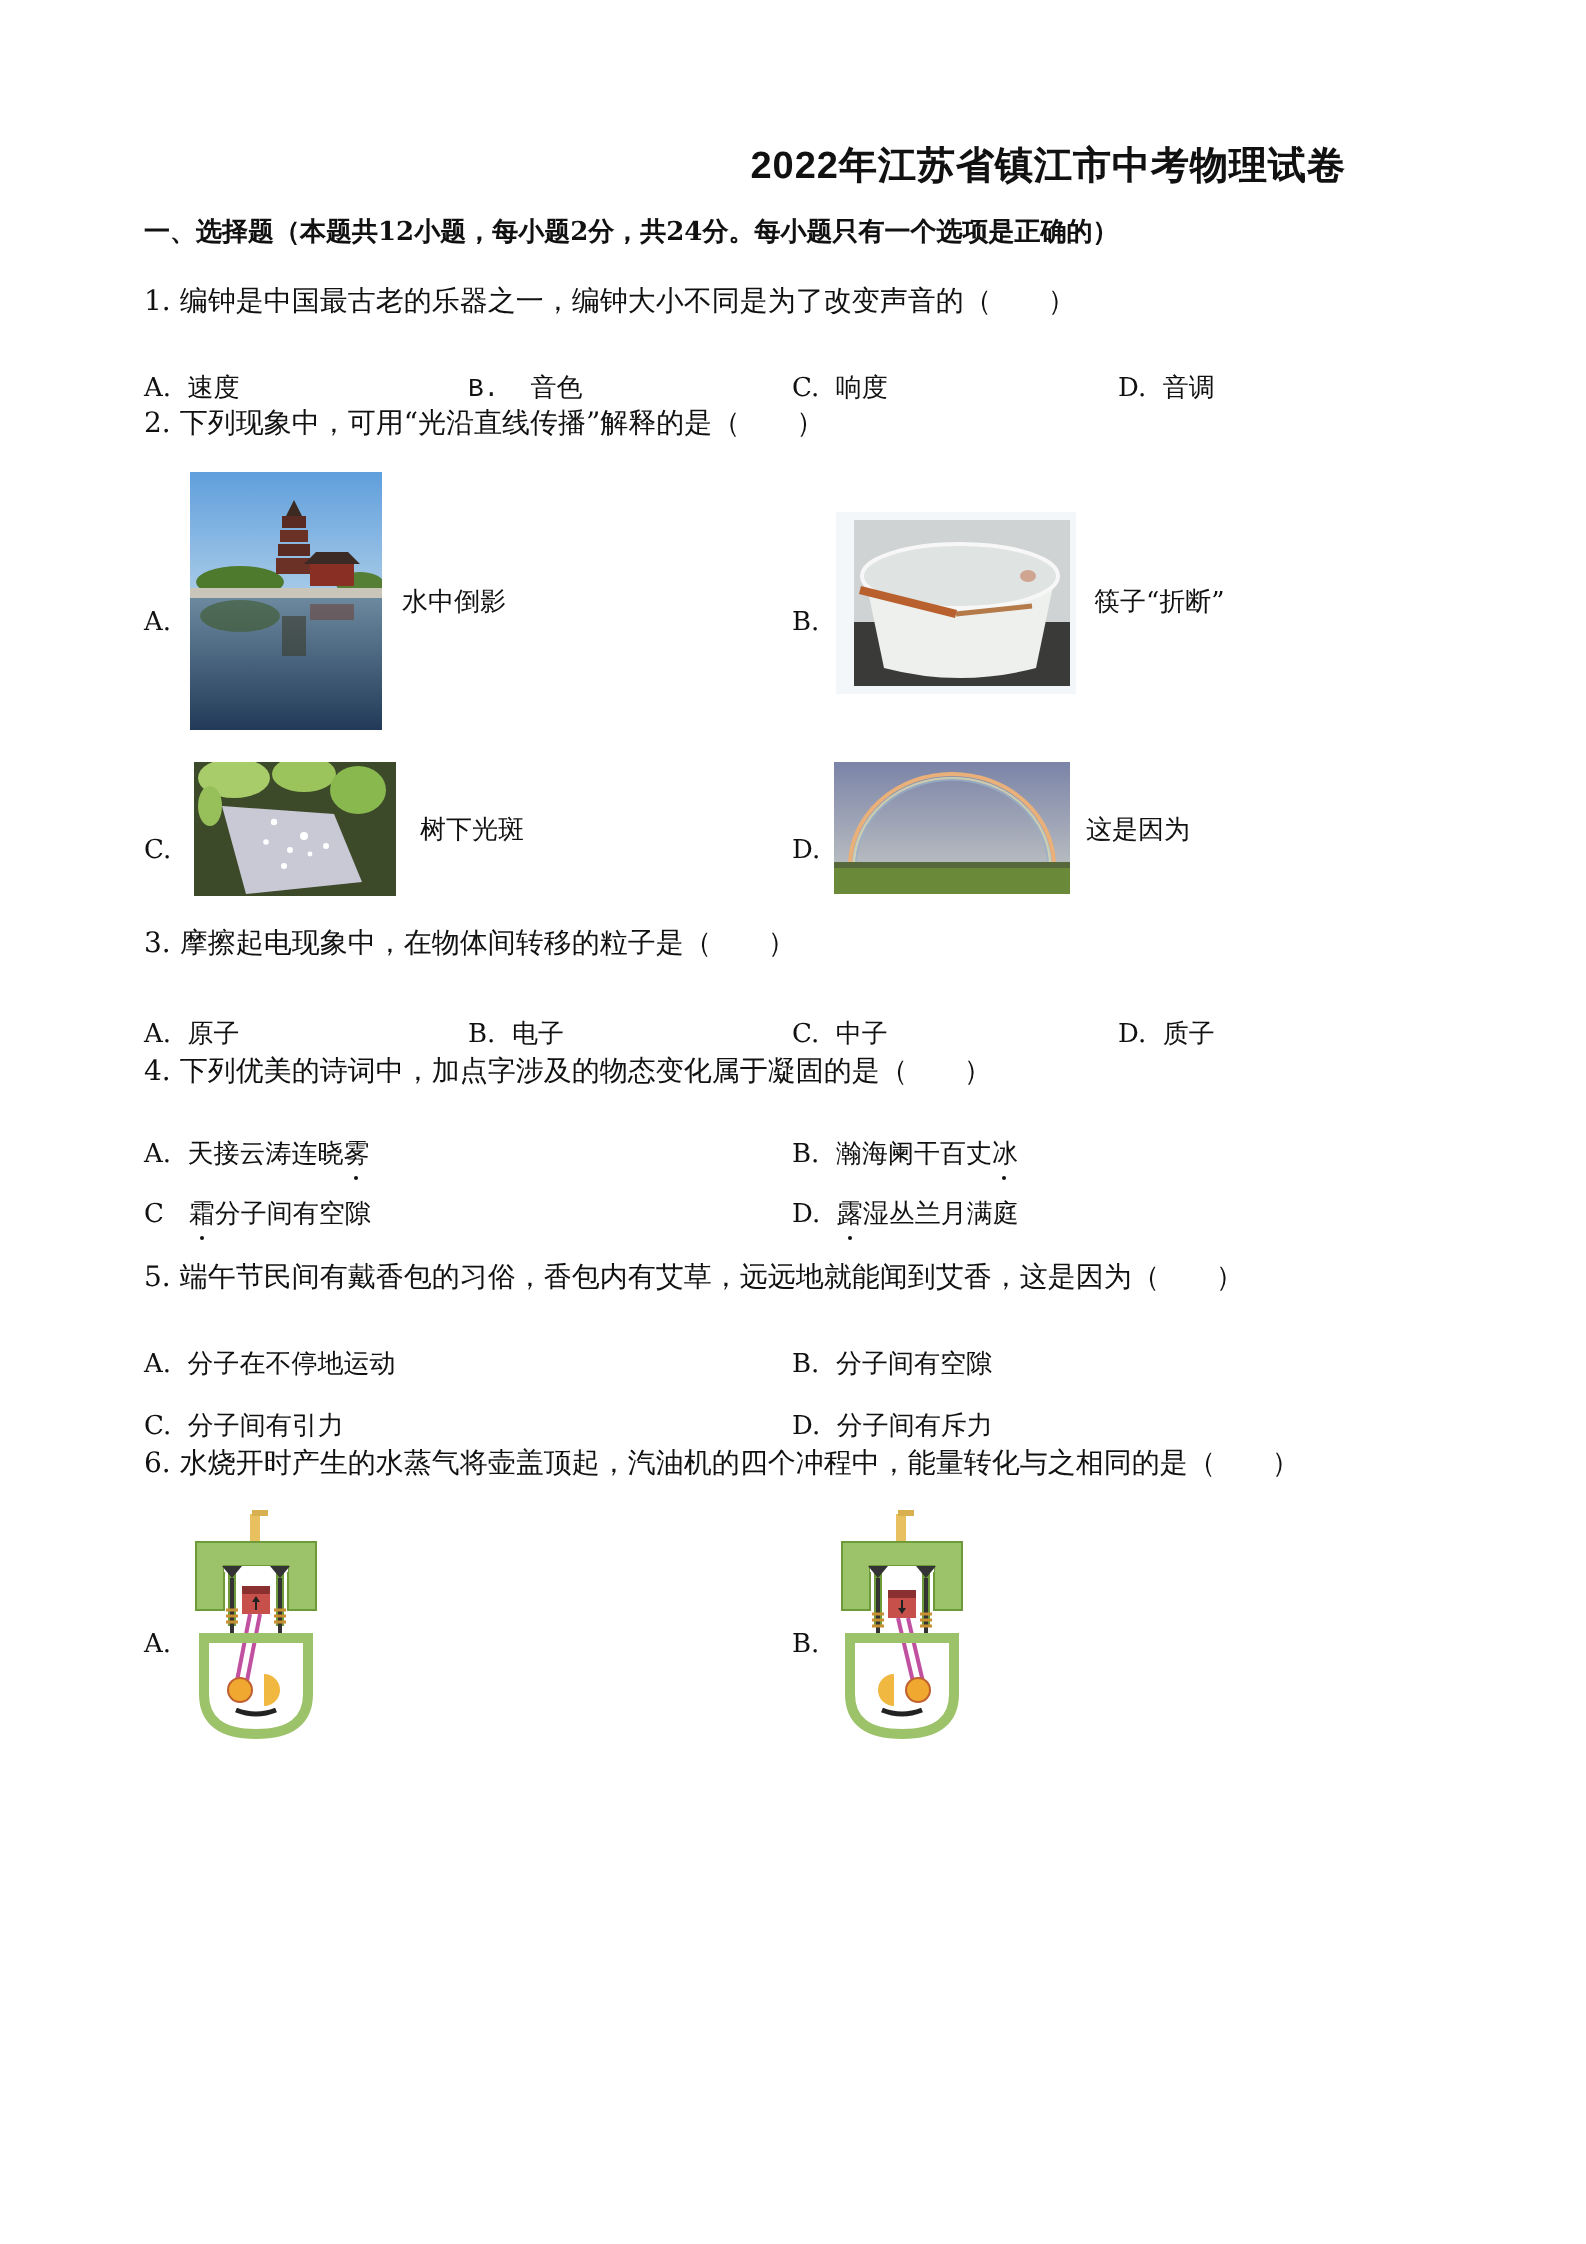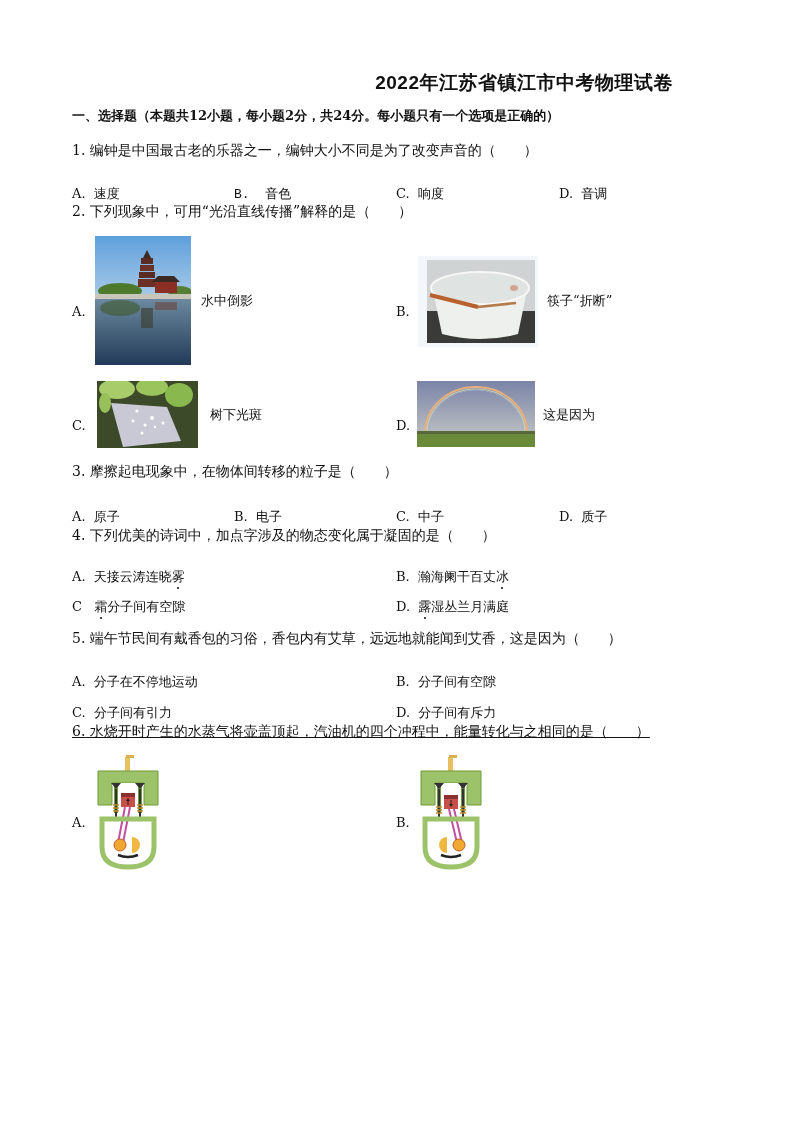--- a/index.html
+++ b/index.html
@@ -156,21 +156,21 @@
   <div class="abs q" style="left:72px; top:630px;">
     <span>5.</span> <span>端午节民间有戴香包的习俗，香包内有艾草，远远地就能闻到艾香，这是因为（　　）</span>
   </div>
   <div class="abs opt" style="left:72px; top:661px;"><span>A.</span>&nbsp;&nbsp;<span>分子在不停地运动</span></div>
   <div class="abs opt" style="left:396px; top:661px;"><span>B.</span>&nbsp;&nbsp;<span>分子间有空隙</span></div>
   <div class="abs opt" style="left:72px; top:692px;"><span>C.</span>&nbsp;&nbsp;<span>分子间有引力</span></div>
   <div class="abs opt" style="left:396px; top:692px;"><span>D.</span>&nbsp;&nbsp;<span>分子间有斥力</span></div>
 </div>
 
 <div>
-  <div class="abs q" style="left:72px; top:723px;text-decoration:underline;">
+  <div class="abs q" style="left:72px; top:723px;">
     <span>6.</span> <span>水烧开时产生的水蒸气将壶盖顶起，汽油机的四个冲程中，能量转化与之相同的是（　　）</span>
   </div>
 
   <div class="abs opt" style="left:72px; top:803px;">A.</div>
   <div class="photo" style="left:92px; top:755px; width:72px; height:115px;">
     <svg width="72" height="115" viewBox="0 0 72 115">
       <rect x="33" y="2" width="5" height="14" fill="#e8c060"></rect>
       <rect x="34" y="0" width="8" height="3" fill="#d8b050"></rect>
       <path d="M6,16 H66 V50 H52 V28 H20 V50 H6 Z" fill="#9cc36a" stroke="#6f9a3a" stroke-width="1"></path>
       <rect x="20" y="28" width="32" height="3" fill="#fff"></rect>

